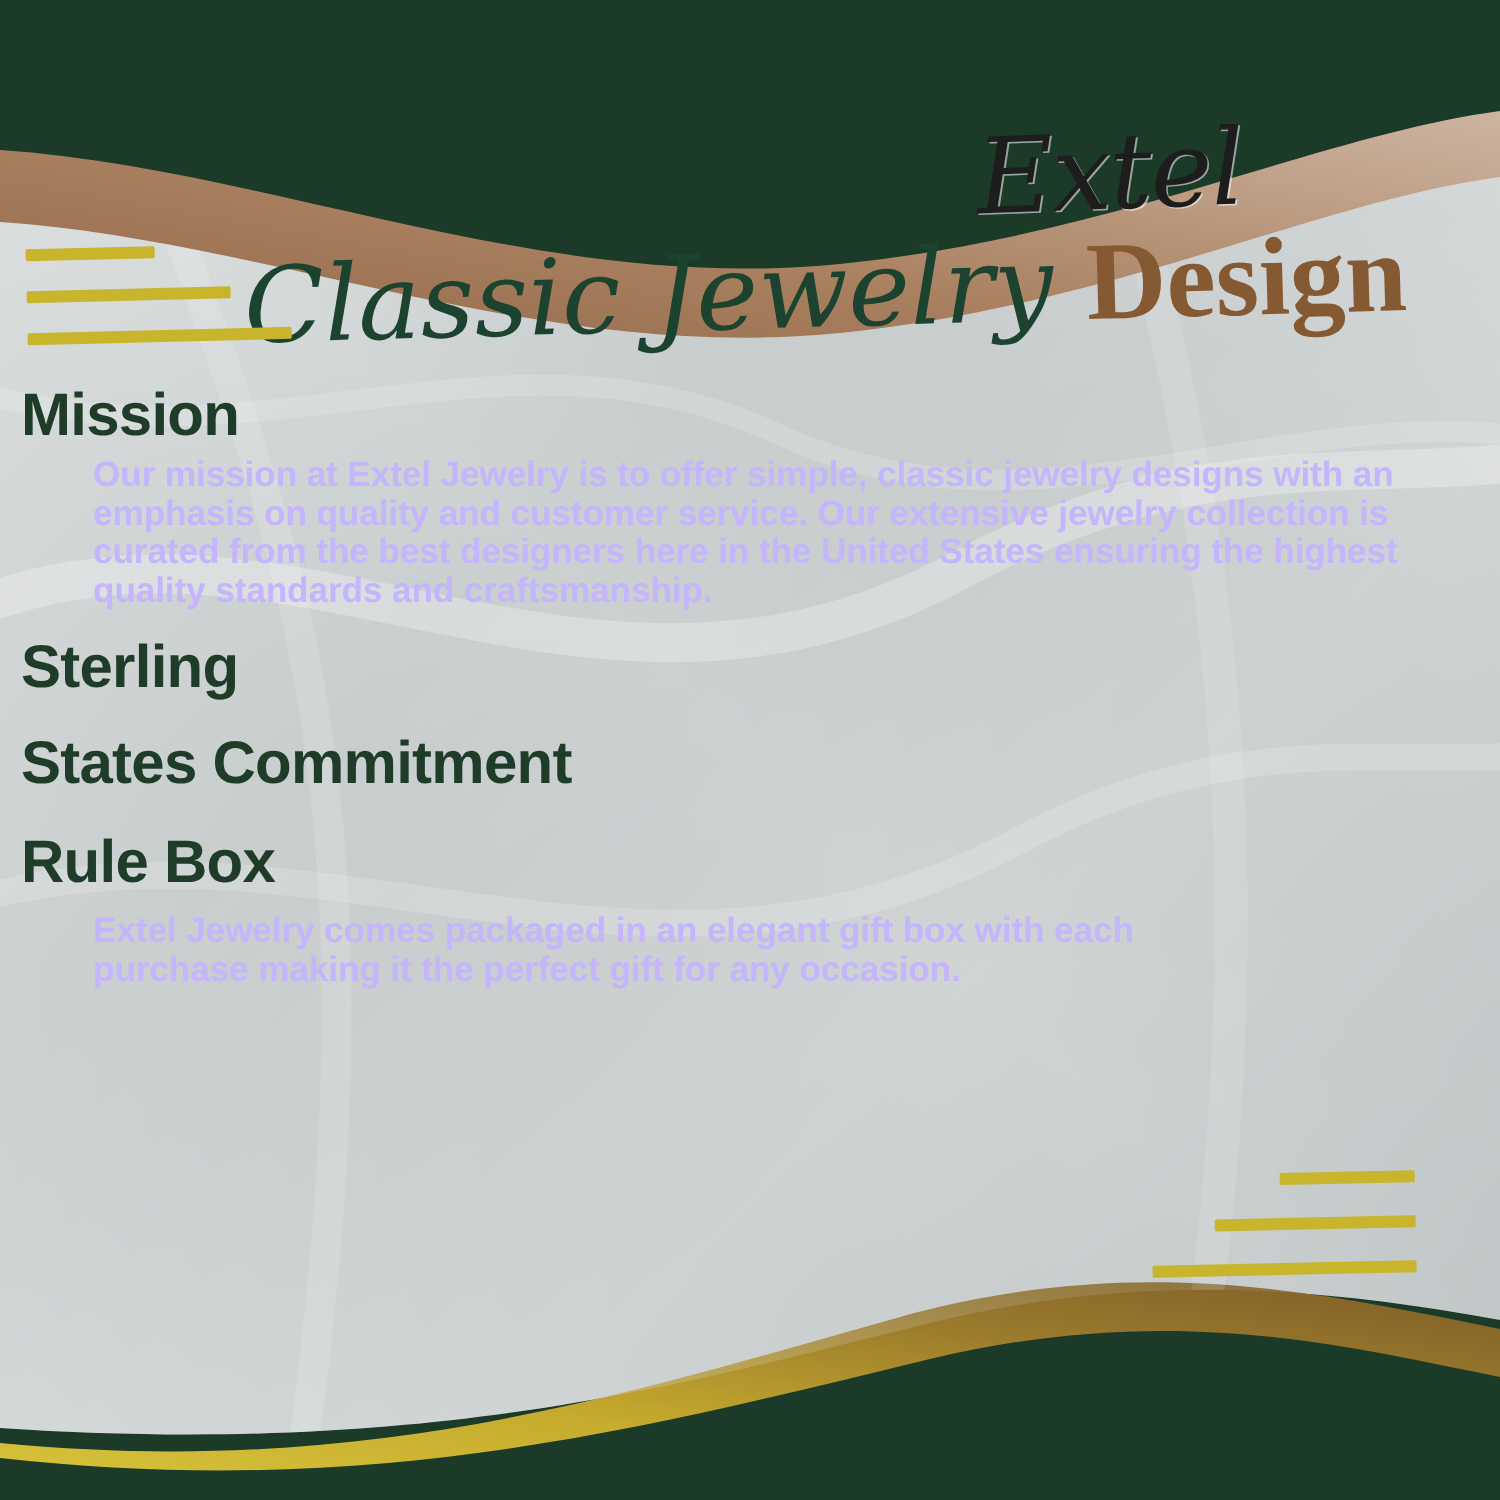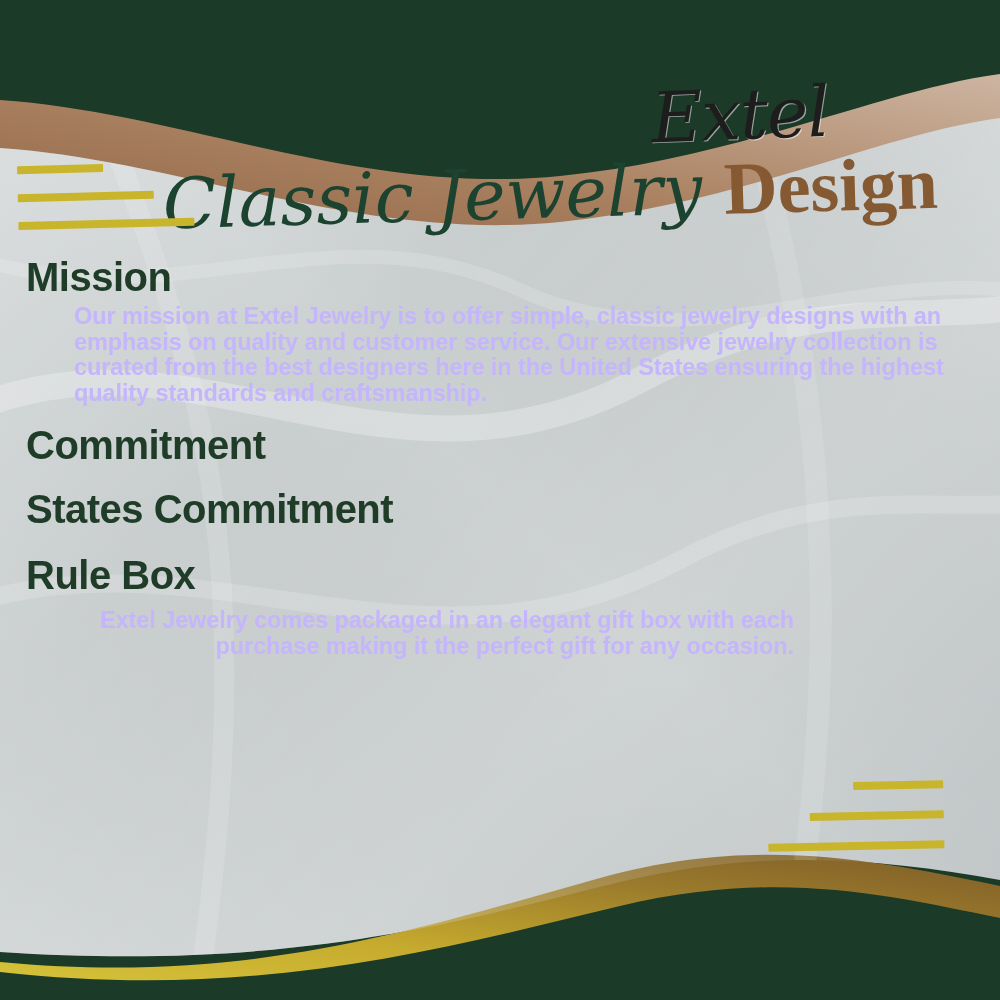--- a/index.html
+++ b/index.html
@@ -73,21 +73,21 @@
   #rules-top .bar:nth-child(3){width:176px;}
   #rules-bottom{right:56px;top:782px;align-items:flex-end;transform:rotate(-1.2deg);}
   #rules-bottom .bar{margin-bottom:22px;}
   #rules-bottom .bar:nth-child(1){width:90px;}
   #rules-bottom .bar:nth-child(2){width:134px;}
   #rules-bottom .bar:nth-child(3){width:176px;}
 
   
   #content{
     position:absolute;
-    left:12px;top:252px;
+    left:0;top:252px;
     width:876px;
   }
   .section{margin-bottom:16px;}
   .sec-head{
     font-family:"Liberation Sans",sans-serif;
     font-weight:700;
     font-size:40px;
     line-height:50px;
     color:#1e3c28;
     margin:0 0 2px 14px;
@@ -99,21 +99,21 @@
     font-size:23.5px;
     line-height:25.5px;
     color:#c4b5fd;
     margin:0 0 0 62px;
     width:910px;
     letter-spacing:-0.1px;
   }
   #sec-mission{margin-bottom:14px;}
   #sec-materials{margin-bottom:14px;}
   #sec-service{margin-bottom:16px;}
-  #sec-gift .sec-body{width:720px;text-align:right;}
+  #sec-gift .sec-body{width:720px;}
   #sec-gift .sec-head{margin-bottom:8px;}
 </style>
 </head>
 <body>
 
 <div id="poster">
 
   <svg id="waves" viewBox="0 0 1000 1000" preserveAspectRatio="none">
     <defs>
       <linearGradient id="tanGrad" x1="0" y1="1" x2="1" y2="0">
@@ -197,21 +197,21 @@
   </div>
 
   <div id="content">
 
     <div class="section" id="sec-mission">
       <h2 class="sec-head">Mission</h2>
       <p class="sec-body">Our mission at Extel Jewelry is to offer simple, classic jewelry designs with an emphasis on quality and customer service. Our extensive jewelry collection is curated from the best designers here in the United States ensuring the highest quality standards and craftsmanship.</p>
     </div>
 
     <div class="section" id="sec-materials">
-      <h2 class="sec-head">Commitment</h2>
+      <h2 class="sec-head">Sterling</h2>
     </div>
 
     <div class="section" id="sec-service">
       <h2 class="sec-head">States Commitment</h2>
     </div>
 
     <div class="section" id="sec-gift">
       <h2 class="sec-head">Rule Box</h2>
       <p class="sec-body">Extel Jewelry comes packaged in an elegant gift box with each purchase making it the perfect gift for any occasion.</p>
     </div>

